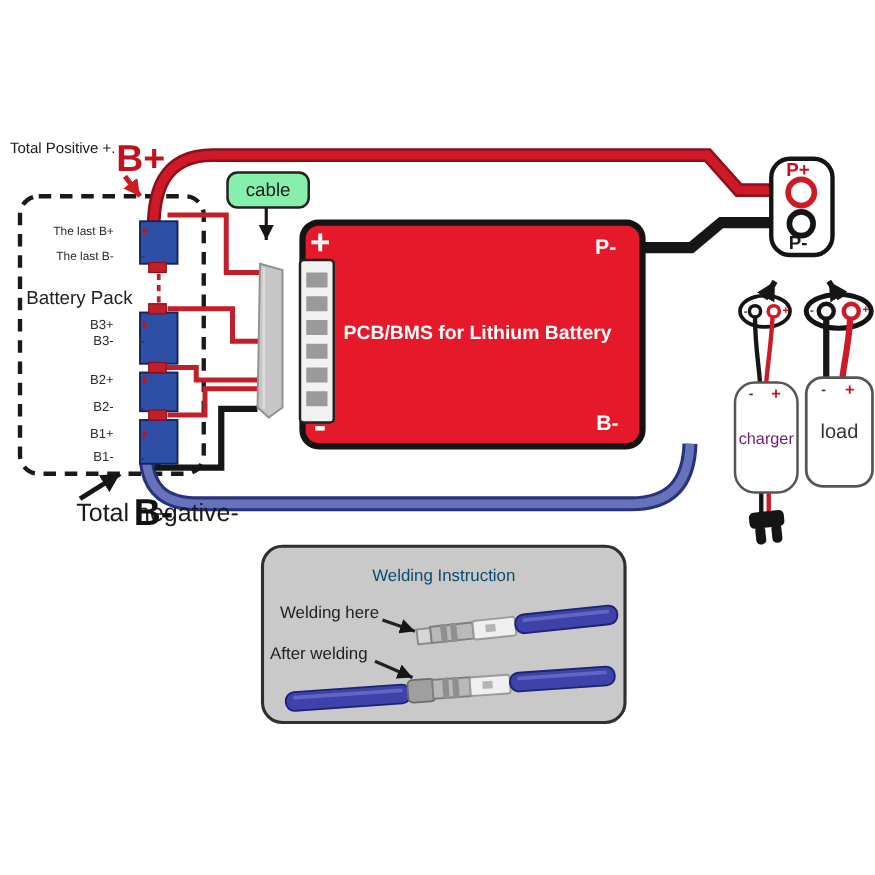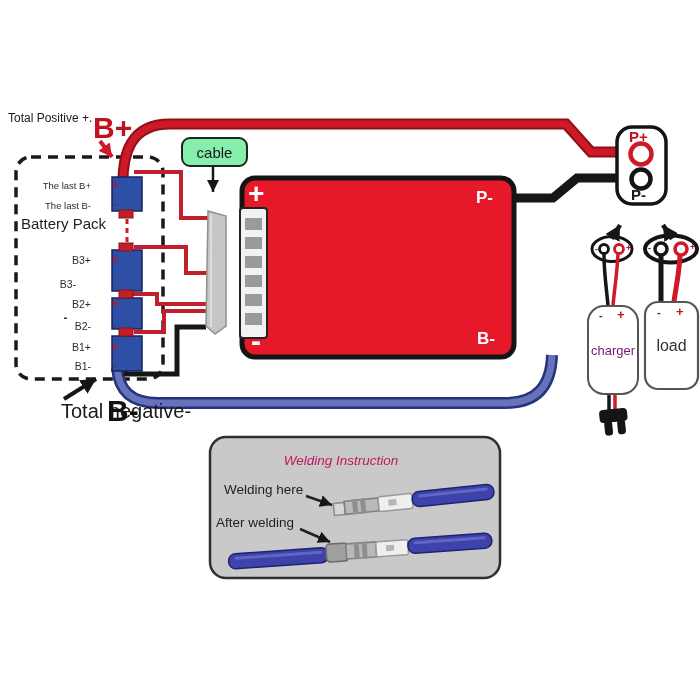--- a/index.html
+++ b/index.html
@@ -157,35 +157,35 @@
     <line x1="300" y1="529" x2="330" y2="542" stroke="#222" stroke-width="2.5" marker-end="url(#ab)"></line>
   </svg>
 
   <div class="txt" style="left:8px;top:112px;font-size:12px;">Total Positive +.</div>
   <div class="txt big-term red" style="left:93px;top:113px;">B+</div>
 
   <div id="cable-box">
     <span>cable</span>
   </div>
 
-  <div class="txt" style="left:21px;top:216px;font-size:15px;color:#222;">Battery Pack</div>
+  <div class="txt" style="left:21px;top:231px;font-size:15px;color:#222;">Battery Pack</div>
 
   <div class="trow" style="top:178px;">
     <span class="tlabel">The last B+</span>
     <span class="tsign plus">+</span>
   </div>
   <div class="trow" style="top:198px;">
     <span class="tlabel">The last B-</span>
     <span class="tsign minus">-</span>
   </div>
   <div class="trow" style="top:253px;">
     <span class="tlabel" style="font-size:10.5px;padding-left:45px;">B3+</span>
     <span class="tsign plus">+</span>
   </div>
-  <div class="trow" style="top:278px;flex-direction:column;">
+  <div class="trow" style="top:266px;">
     <span class="tlabel" style="font-size:10.5px;">B3-</span>
     <span class="tsign minus">-</span>
   </div>
   <div class="trow" style="top:297px;">
     <span class="tlabel" style="font-size:10.5px;">B2+</span>
     <span class="tsign plus">+</span>
   </div>
   <div class="trow" style="top:319px;">
     <span class="tlabel" style="font-size:10.5px;">B2-</span>
     <span class="tsign minus">-</span>
@@ -196,37 +196,38 @@
   </div>
   <div class="trow" style="top:359px;">
     <span class="tlabel" style="font-size:10.5px;">B1-</span>
     <span class="tsign minus">-</span>
   </div>
 
   <div class="txt pcb-corner" style="left:248px;top:180px;font-size:28px;">+</div>
   <div class="txt pcb-corner" style="left:476px;top:189px;font-size:17px;">P-</div>
   <div class="txt pcb-corner" style="left:251px;top:326px;font-size:30px;">-</div>
   <div class="txt pcb-corner" style="left:477px;top:330px;font-size:17px;">B-</div>
+  <div class="boxlabel white" style="left:262px;top:258px;width:240px;font-size:15.5px;font-weight:bold;">PCB/BMS for Lithium Battery</div>
 
   <div class="txt red" style="left:629px;top:129px;font-size:15px;font-weight:bold;">P+</div>
   <div class="txt" style="left:631px;top:187px;font-size:15px;font-weight:bold;">P-</div>
 
   <div class="txt" style="left:595px;top:245px;font-size:9px;font-weight:bold;color:#333;">-</div>
   <div class="txt red" style="left:626px;top:244px;font-size:9px;font-weight:bold;">+</div>
   <div class="txt" style="left:648px;top:244px;font-size:9px;font-weight:bold;color:#333;">-</div>
   <div class="txt red" style="left:690px;top:243px;font-size:9px;font-weight:bold;">+</div>
 
   <div class="txt" style="left:599px;top:310px;font-size:11px;font-weight:bold;color:#333;">-</div>
   <div class="txt red" style="left:617px;top:308px;font-size:13px;font-weight:bold;">+</div>
   <div class="boxlabel" style="left:588px;top:343px;width:50px;font-size:13px;color:#701a75;">charger</div>
 
   <div class="txt" style="left:657px;top:307px;font-size:11px;font-weight:bold;color:#333;">-</div>
   <div class="txt red" style="left:676px;top:305px;font-size:13px;font-weight:bold;">+</div>
   <div class="boxlabel" style="left:645px;top:337px;width:53px;font-size:16px;color:#333;">load</div>
 
   <div class="txt" style="left:26px;top:401px;font-size:20px;margin-left:35px;">Total negative-</div>
   <div class="txt big-term" style="left:107px;top:396px;color:#111;">B-</div>
 
-  <div class="boxlabel" style="left:191px;top:453px;width:300px;font-size:13.5px;color:#be185d;font-style:italic;">Welding Instruction</div>
+  <div class="boxlabel" style="left:205px;top:453px;width:300px;font-size:13.5px;color:#0c4a6e;">Welding Instruction</div>
   <div class="txt" style="left:224px;top:483px;font-size:13.5px;color:#222;">Welding here</div>
   <div class="txt" style="left:216px;top:516px;font-size:13.5px;color:#222;">After welding</div>
 
 </div>
 
 </body></html>

